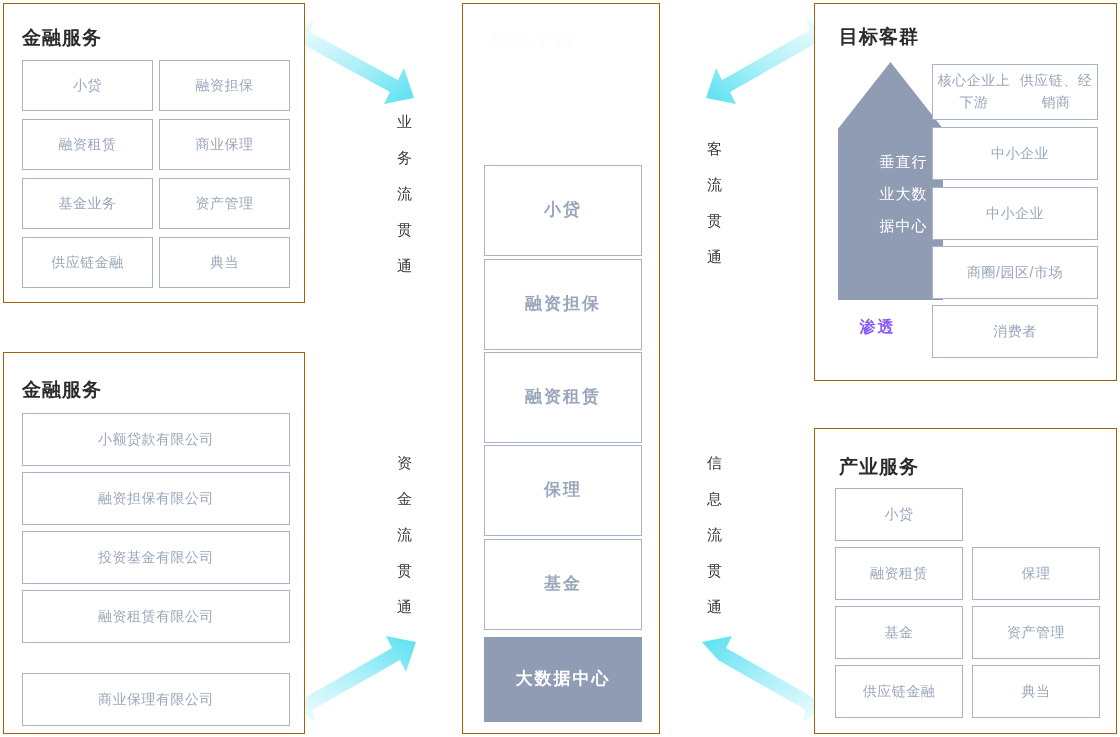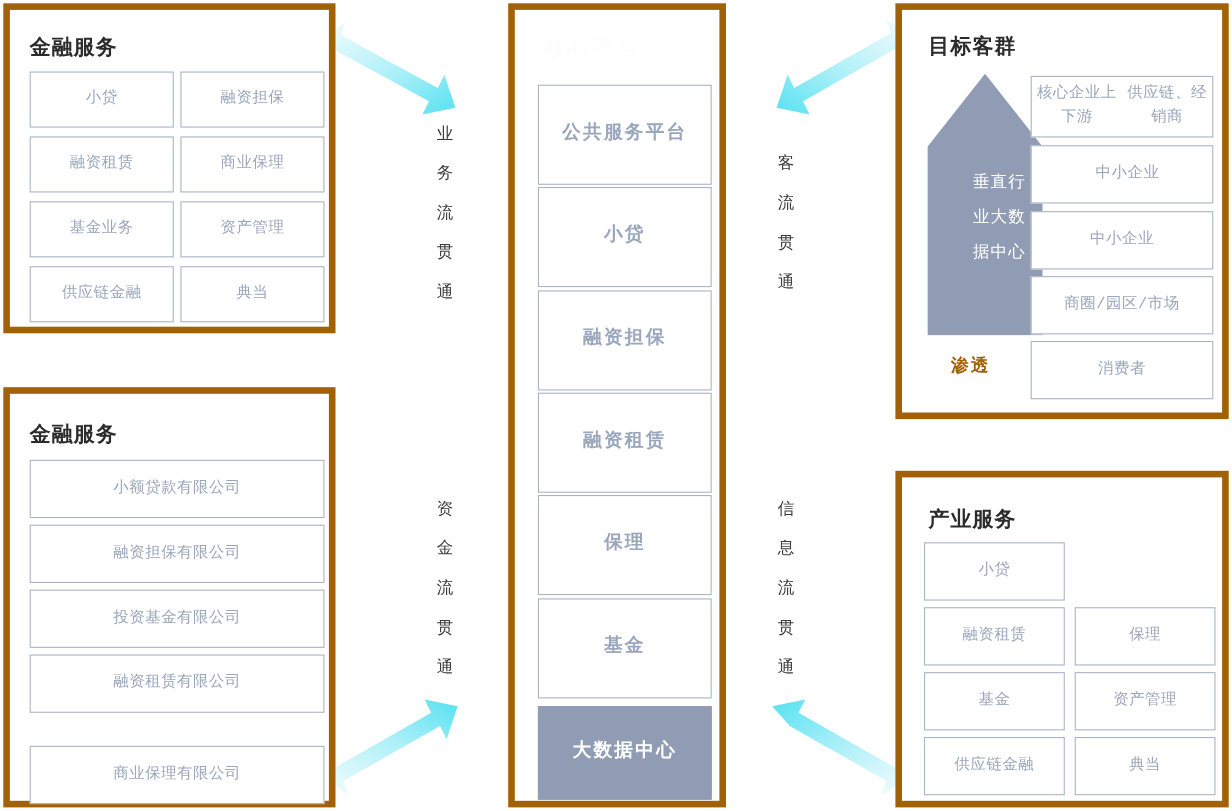--- a/index.html
+++ b/index.html
@@ -21,24 +21,23 @@
     position: absolute;
     left: 0; top: 0;
     width: 1120px;
     height: 737px;
   }
 
   
   .panel {
     position: absolute;
     background: #ffffff;
-    border: 6px solid #a16207;
+    border: 1px solid #a16207;
     box-sizing: border-box;
     z-index: 3;
-    font-family: Liberation Mono, monospace;
   }
 
   .panel-title {
     position: absolute;
     font-size: 19px;
     font-weight: bold;
     color: #2b2b2b;
     letter-spacing: 1px;
     white-space: nowrap;
   }
@@ -105,21 +104,21 @@
     letter-spacing: 1px;
   }
   .pentagon .stack { display: block; margin-top: 26px; }
   .pentagon .stack span { display: block; }
 
   .penetrate-label {
     position: absolute;
     text-align: center;
     font-size: 16px;
     font-weight: bold;
-    color: #a16207;
+    color: #8b5cf6;
     letter-spacing: 2px;
   }
 
   
   .arrow-svg {
     position: absolute;
     z-index: 1;
     pointer-events: none;
   }
 
@@ -217,21 +216,20 @@
     <span>资</span>
     <span>金</span>
     <span>流</span>
     <span>贯</span>
     <span>通</span>
   </div>
 
   <div class="panel" style="left:462px; top:3px; width:198px; height:731px;">
     <div class="ghost-title" style="left:26px; top:22px;">核心平台</div>
 
-    <div class="cell center-cell" style="left:21px; top:68px;  width:158px; height:91px;">公共服务平台</div>
     <div class="cell center-cell" style="left:21px; top:161px; width:158px; height:91px;">小贷</div>
     <div class="cell center-cell" style="left:21px; top:255px; width:158px; height:91px;">融资担保</div>
     <div class="cell center-cell" style="left:21px; top:348px; width:158px; height:91px;">融资租赁</div>
     <div class="cell center-cell" style="left:21px; top:441px; width:158px; height:91px;">保理</div>
     <div class="cell center-cell" style="left:21px; top:535px; width:158px; height:91px;">基金</div>
     <div class="cell solid" style="left:21px; top:633px; width:158px; height:85px;">大数据中心</div>
   </div>
 
   <div class="vlabel" style="left:700px; top:131px;">
     <span>客</span>

